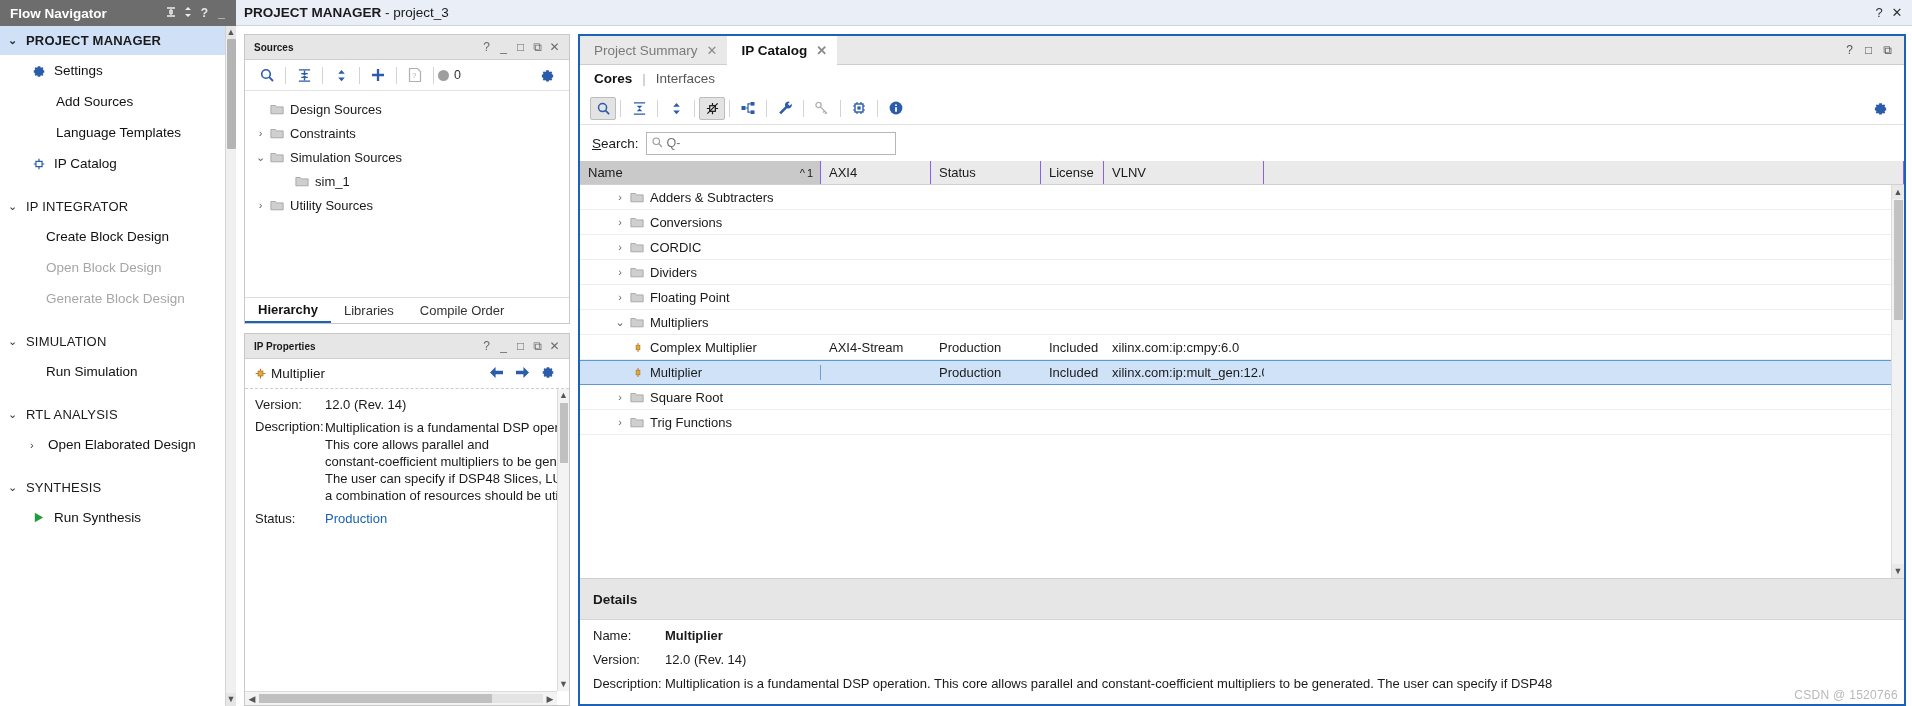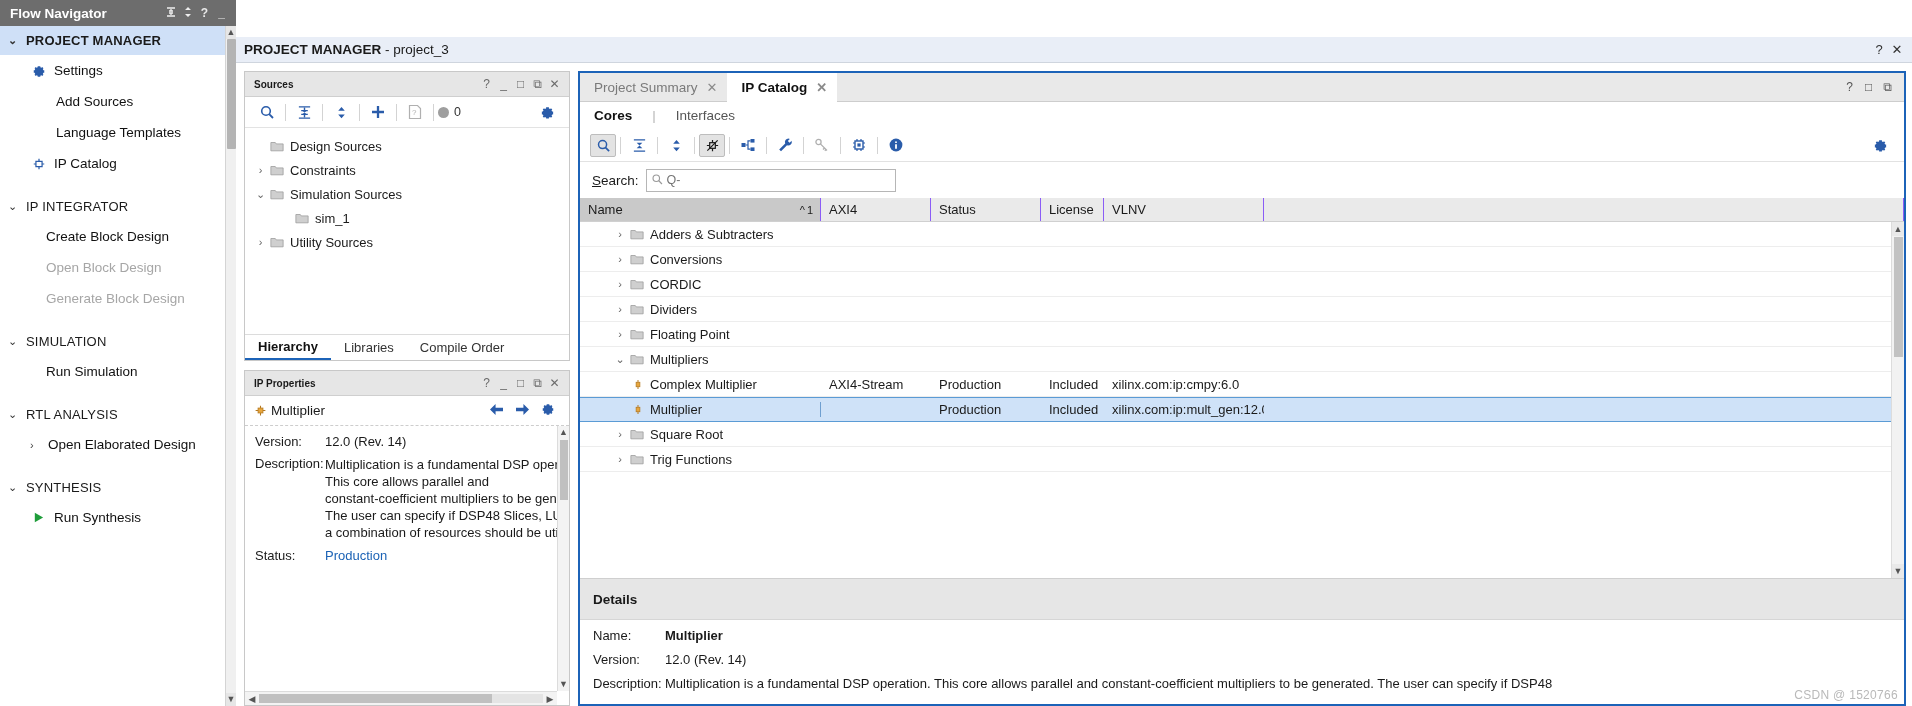--- a/index.html
+++ b/index.html
@@ -37,21 +37,21 @@
   .fn-scroll{
     position:absolute; right:0; top:26px; width:11px; height:680px; background:#f0f0f0;
     border-left:1px solid #d4d4d4;
   }
   .fn-scroll .up,.fn-scroll .dn{
     height:13px; font-size:9px; text-align:center; line-height:13px; color:#555; background:#e6e6e6;
   }
   .fn-scroll .thumb{ position:absolute; top:13px; left:1px; width:9px; height:110px; background:#b4b4b4; border-radius:1px;}
 
   
-  .main{ flex:1; display:flex; flex-direction:column; background:#fff;margin-top:37px;}
+  .main{ flex:1; display:flex; flex-direction:column; background:#fff;}
   .pm-bar{
     height:26px; background:#e9eef7; border-bottom:1px solid #cfd5de;
     display:flex; align-items:center; padding:0 6px 0 8px; font-size:13.5px;
   }
   .pm-bar .lbl{ flex:1; }
   .pm-bar .lbl b{ font-weight:bold; }
   .pm-bar .ic{ width:18px; text-align:center; color:#333; cursor:pointer; font-size:13px;}
 
   .workspace{ flex:1; display:flex; padding:8px 6px 0 8px; gap:8px; }
 
@@ -120,21 +120,21 @@
   .tabbar .fill{ flex:1; border-bottom:1px solid #cdcdcd;}
   .vtab{
     display:flex; align-items:center; gap:9px; padding:0 10px 0 14px; font-size:13.5px;
     color:#7a7a7a; background:#e9e9e9; border-bottom:1px solid #cdcdcd; cursor:pointer;
   }
   .vtab.active{ background:#fff; color:#111; font-weight:bold; border-bottom:1px solid #fff;}
   .vtab .x{ color:#8a8a8a; font-size:13px;}
   .tabbar .wctl{ display:flex; align-items:center; padding-right:7px; border-bottom:1px solid #cdcdcd;}
   .tabbar .wctl .ic{ width:19px; text-align:center; color:#555; font-size:12px; cursor:pointer;}
 
-  .subtabs{ height:27px; display:flex; align-items:center; padding:0 14px; gap:20px; font-size:13.5px;}
+  .subtabs{ height:27px; display:flex; align-items:center; padding:0 14px; gap:10px; font-size:13.5px;}
   .subtabs .st{ cursor:pointer; color:#555;}
   .subtabs .st.active{ font-weight:bold; color:#111;}
   .subtabs .div{ color:#b5b5b5; }
 
   .cat-tools{ height:33px; display:flex; align-items:center; padding:0 10px; border-bottom:1px solid #e2e2e2;}
   .tool.active-btn{ background:#e3e3e3; border:1px solid #bdbdbd; border-radius:2px; width:26px; height:23px;}
   .searchrow{ height:36px; display:flex; align-items:center; padding:0 12px; gap:7px;}
   .searchrow .lb{ font-size:13.5px;}
   .searchrow .lb u{ text-decoration:underline;}
   .searchrow input{

